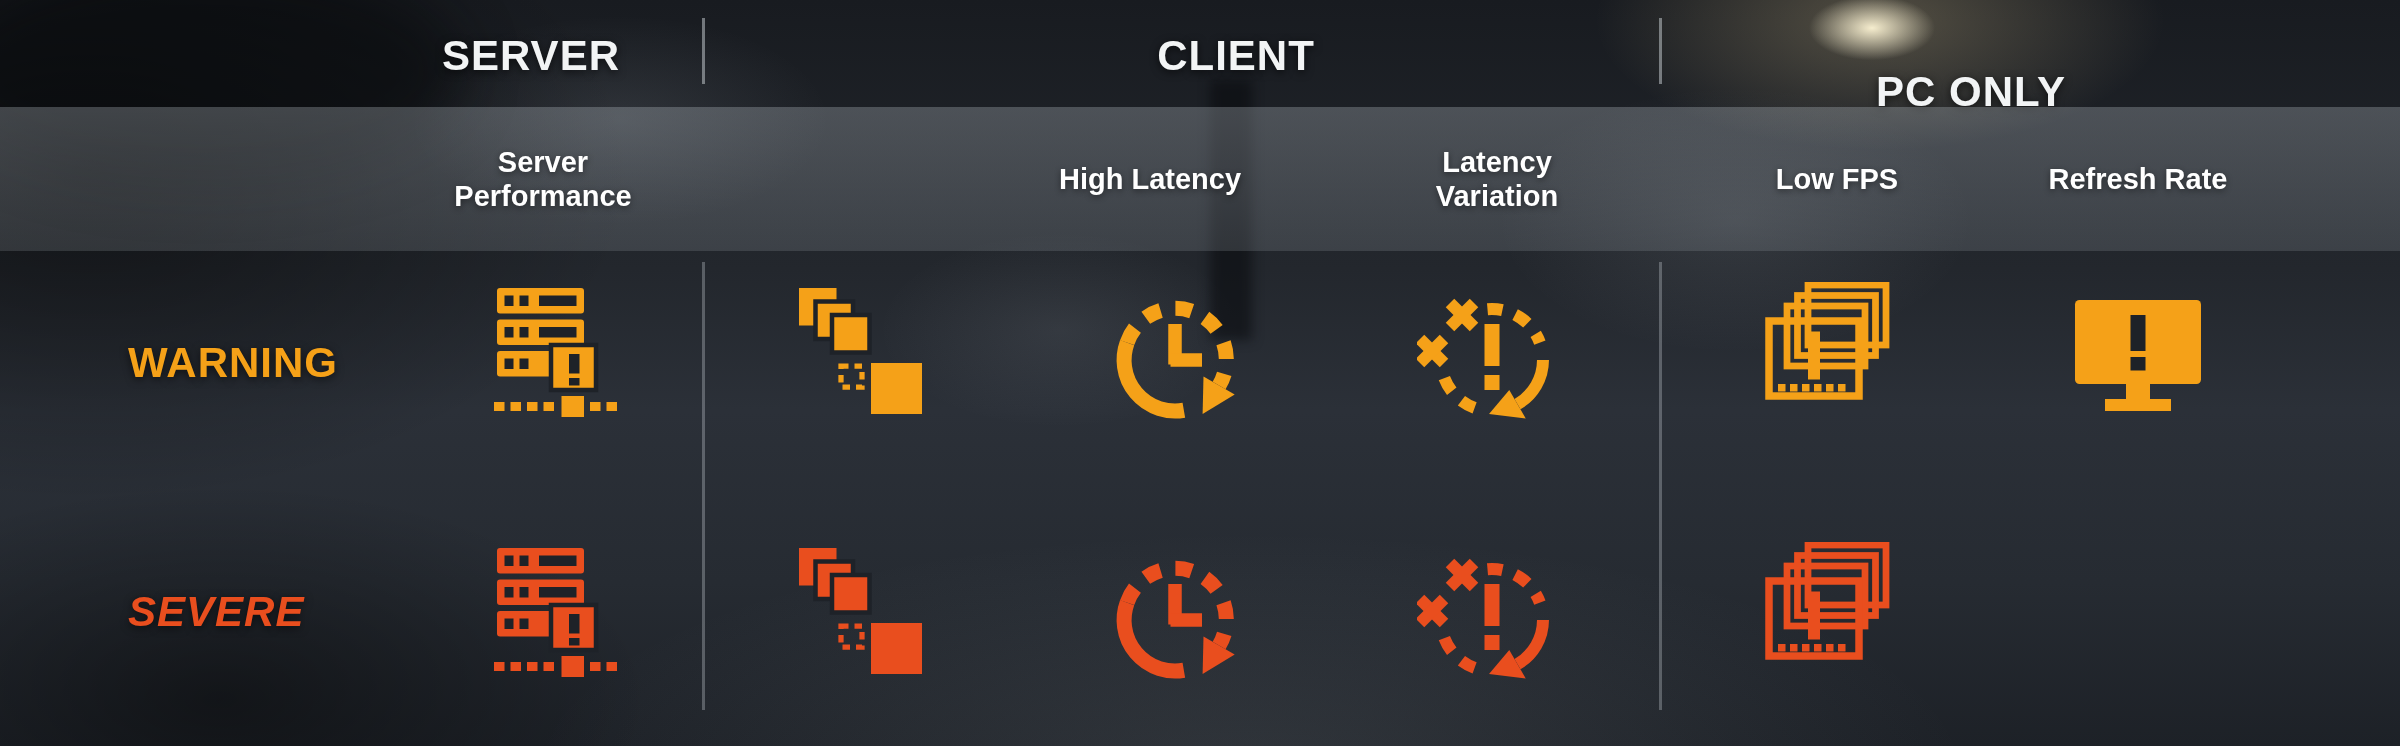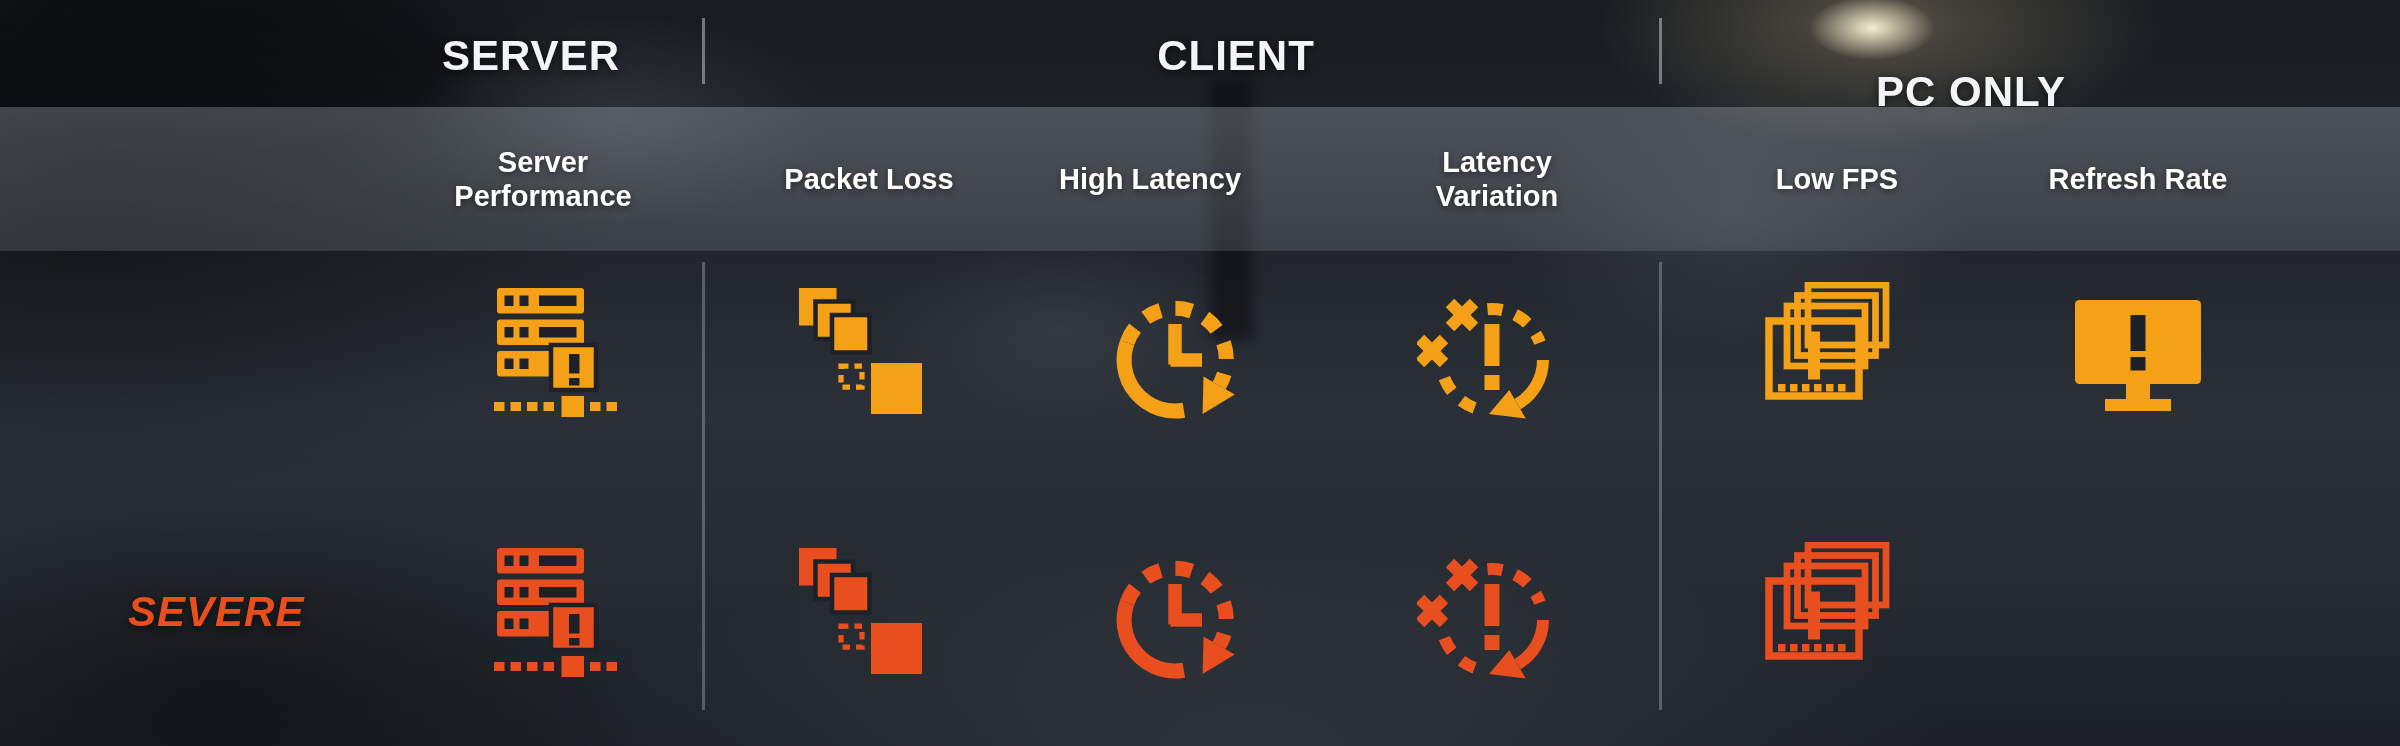--- a/index.html
+++ b/index.html
@@ -188,30 +188,30 @@
 
   <div class="group-label g-server">SERVER</div>
   <div class="group-label g-client">CLIENT</div>
   <div class="group-label g-pconly">PC ONLY</div>
 
   <div class="vdiv vdiv-top-1"></div>
   <div class="vdiv vdiv-top-2"></div>
 
   <div class="col-band">
     <div class="col-label c-serverperf">Server Performance</div>
-    <div class="col-label c-packet">Packet Loss</div>
     <div class="col-label c-latency">High Latency</div>
     <div class="col-label c-lowfps">Low FPS</div>
     <div class="col-label c-variation">Latency Variation</div>
     <div class="col-label c-refresh">Refresh Rate</div>
   </div>
 
   <div class="vdiv vdiv-body-1"></div>
   <div class="vdiv vdiv-body-2"></div>
 
+  <div class="row-label rl-warning">WARNING</div>
   <div class="row-label rl-severe">SEVERE</div>
 
   <div class="cell row-warning" style="left:476px;top:282px">
       <svg viewBox="0 0 100 100">
         <use href="#i-server"></use>
       </svg>
     </div>
   <div class="cell row-warning" style="left:790px;top:282px">
       <svg viewBox="0 0 100 100">
         <use href="#i-packet"></use>

